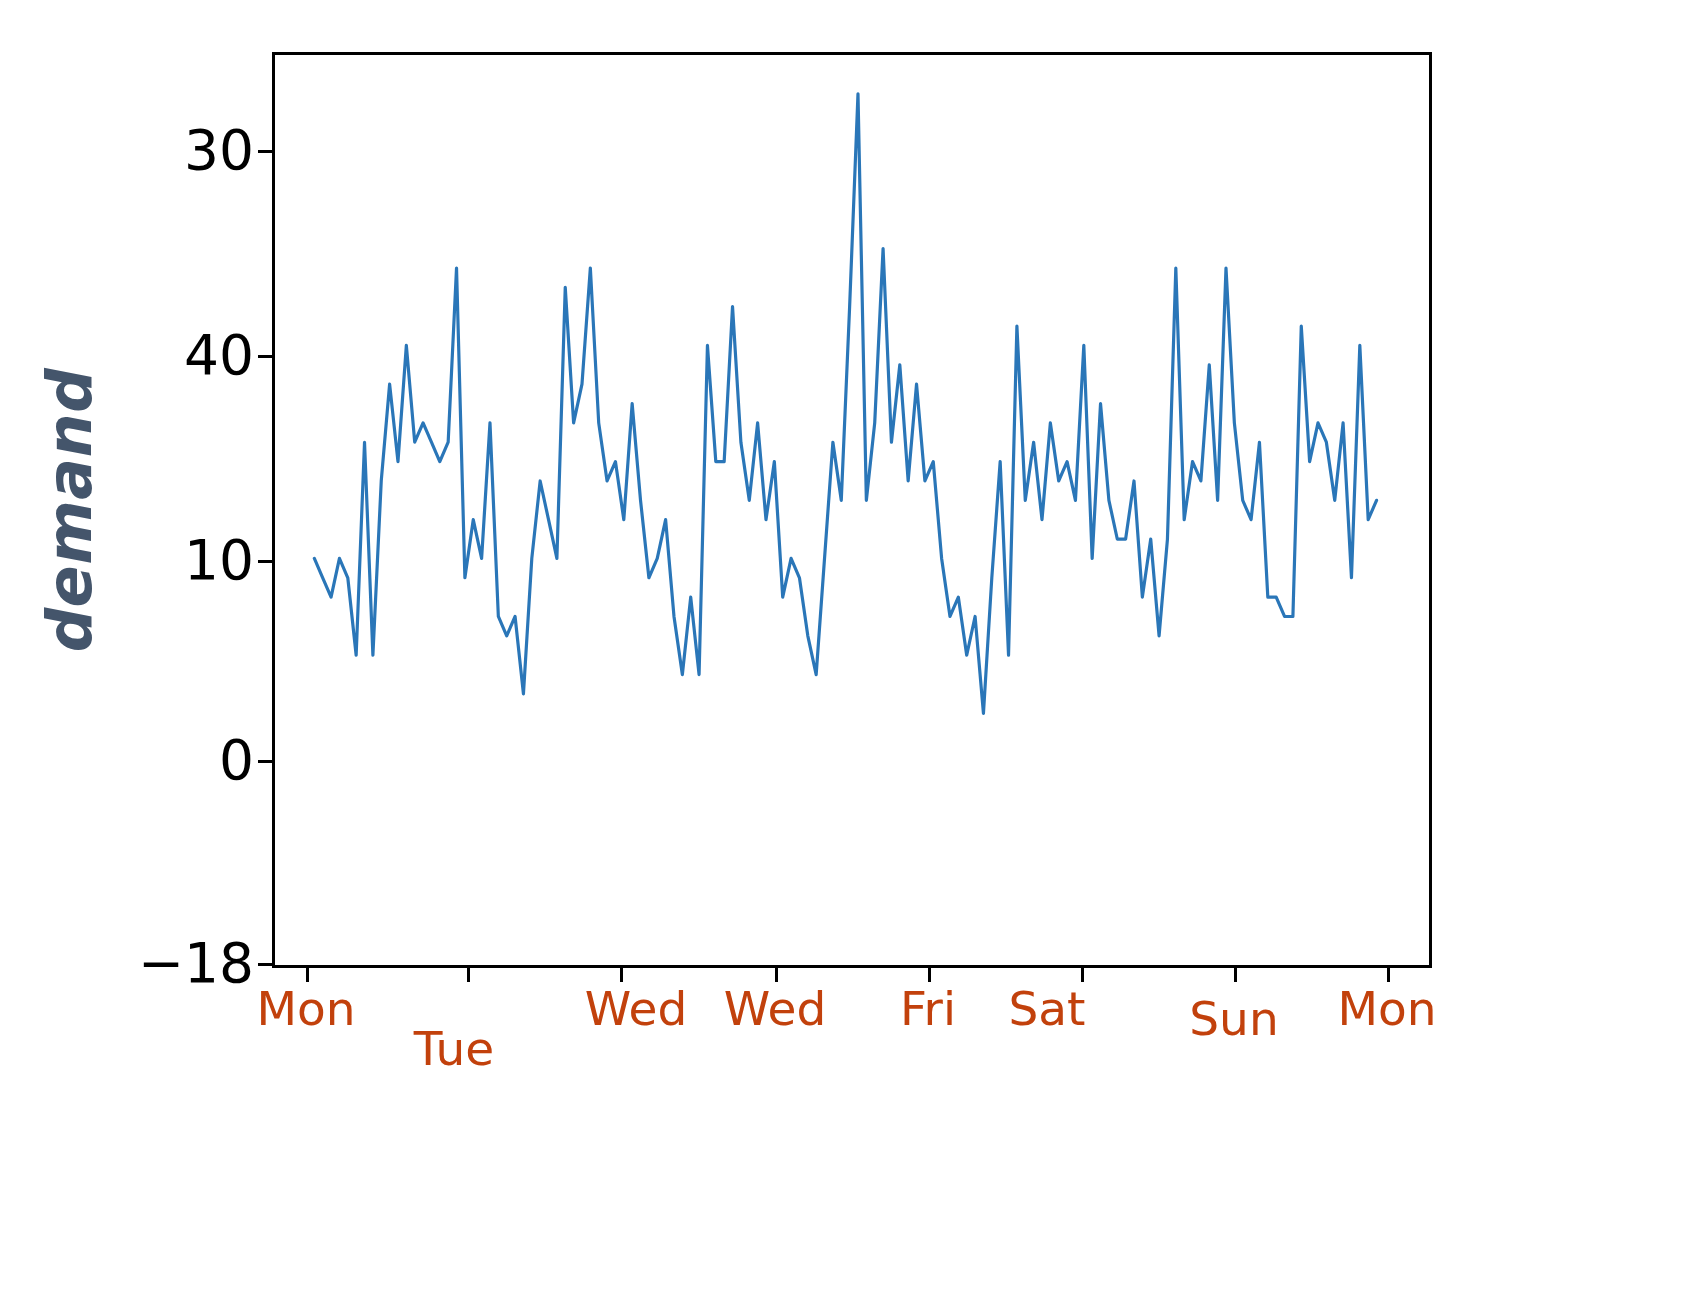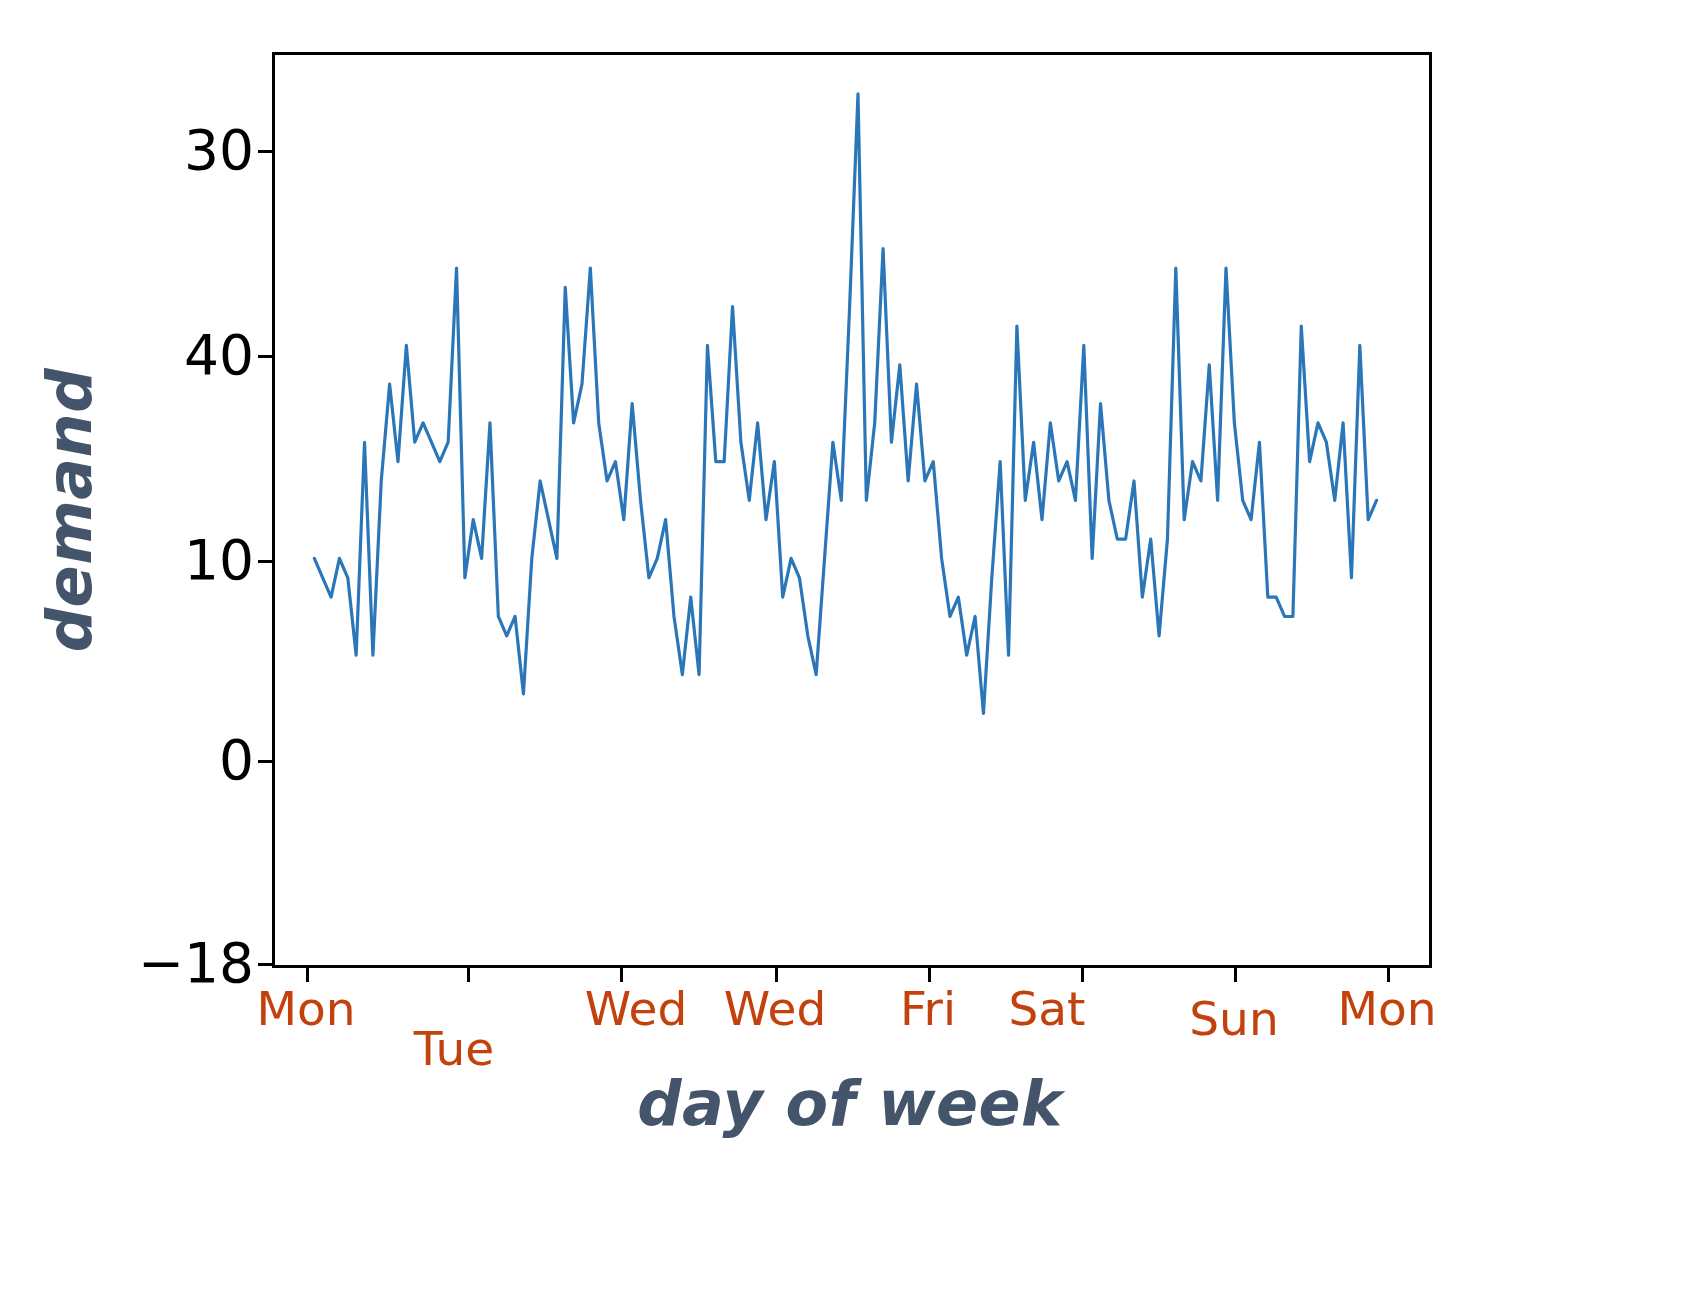--- a/index.html
+++ b/index.html
@@ -160,15 +160,14 @@
 
   <div class="xtick-label" style="left:1387px;">Mon</div>
   <div class="xtick-mark" style="left:1387px;"></div>
 
   <div id="plot-area">
     <svg id="series-svg" viewBox="0 0 1160 916" preserveAspectRatio="none">
       <polyline id="demand-polyline" fill="none" stroke="#2a76b8" stroke-width="3.2" stroke-linejoin="round" stroke-linecap="round" points="39.55,506.72 47.95,526.21 56.36,545.70 64.77,506.72 73.17,526.21 81.58,604.17 89.99,389.79 98.40,604.17 106.80,428.77 115.21,331.32 123.62,409.28 132.03,292.34 140.43,389.79 148.84,370.30 157.25,389.79 165.65,409.28 174.06,389.79 182.47,214.38 190.88,526.21 199.28,467.74 207.69,506.72 216.10,370.30 224.51,565.19 232.91,584.68 241.32,565.19 249.73,643.15 258.14,506.72 266.54,428.77 274.95,467.74 283.36,506.72 291.76,233.87 300.17,370.30 308.58,331.32 316.99,214.38 325.39,370.30 333.80,428.77 342.21,409.28 350.62,467.74 359.02,350.81 367.43,448.26 375.84,526.21 384.24,506.72 392.65,467.74 401.06,565.19 409.47,623.66 417.87,545.70 426.28,623.66 434.69,292.34 443.10,409.28 451.50,409.28 459.91,253.36 468.32,389.79 476.73,448.26 485.13,370.30 493.54,467.74 501.95,409.28 510.35,545.70 518.76,506.72 527.17,526.21 535.58,584.68 543.98,623.66 552.39,506.72 560.80,389.79 569.21,448.26 577.61,253.36 586.02,38.98 594.43,448.26 602.83,370.30 611.24,194.89 619.65,389.79 628.06,311.83 636.46,428.77 644.87,331.32 653.28,428.77 661.69,409.28 670.09,506.72 678.50,565.19 686.91,545.70 695.31,604.17 703.72,565.19 712.13,662.64 720.54,526.21 728.94,409.28 737.35,604.17 745.76,272.85 754.17,448.26 762.57,389.79 770.98,467.74 779.39,370.30 787.80,428.77 796.20,409.28 804.61,448.26 813.02,292.34 821.42,506.72 829.83,350.81 838.24,448.26 846.65,487.23 855.05,487.23 863.46,428.77 871.87,545.70 880.28,487.23 888.68,584.68 897.09,487.23 905.50,214.38 913.90,467.74 922.31,409.28 930.72,428.77 939.13,311.83 947.53,448.26 955.94,214.38 964.35,370.30 972.76,448.26 981.16,467.74 989.57,389.79 997.98,545.70 1006.39,545.70 1014.79,565.19 1023.20,565.19 1031.61,272.85 1040.01,409.28 1048.42,370.30 1056.83,389.79 1065.24,448.26 1073.64,370.30 1082.05,526.21 1090.46,292.34 1098.87,467.74 1107.27,448.26"></polyline>
     </svg>
   </div>
 
-  <div id="xlabel">day of week</div>
 
 </div>
 
 </body></html>

